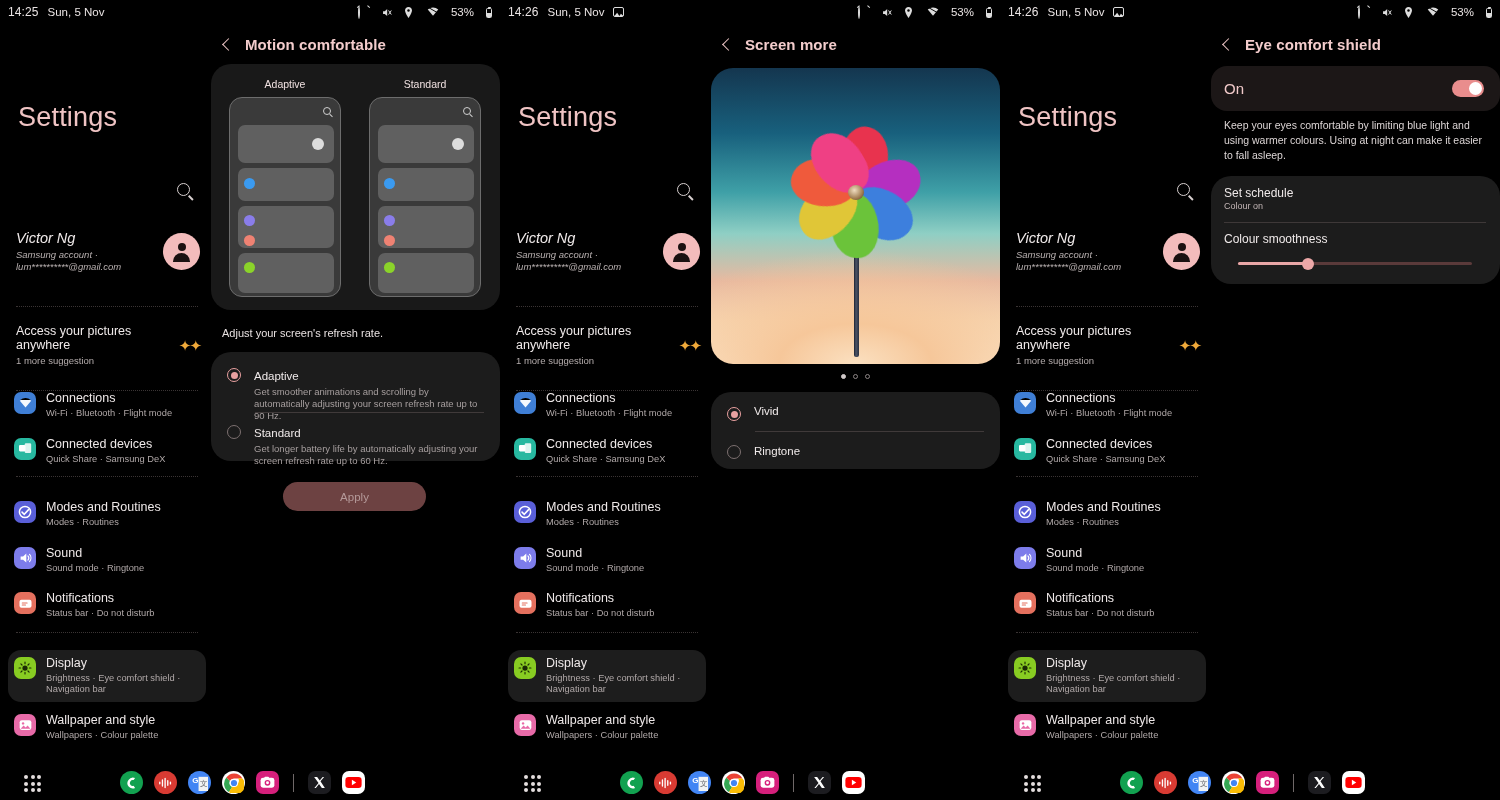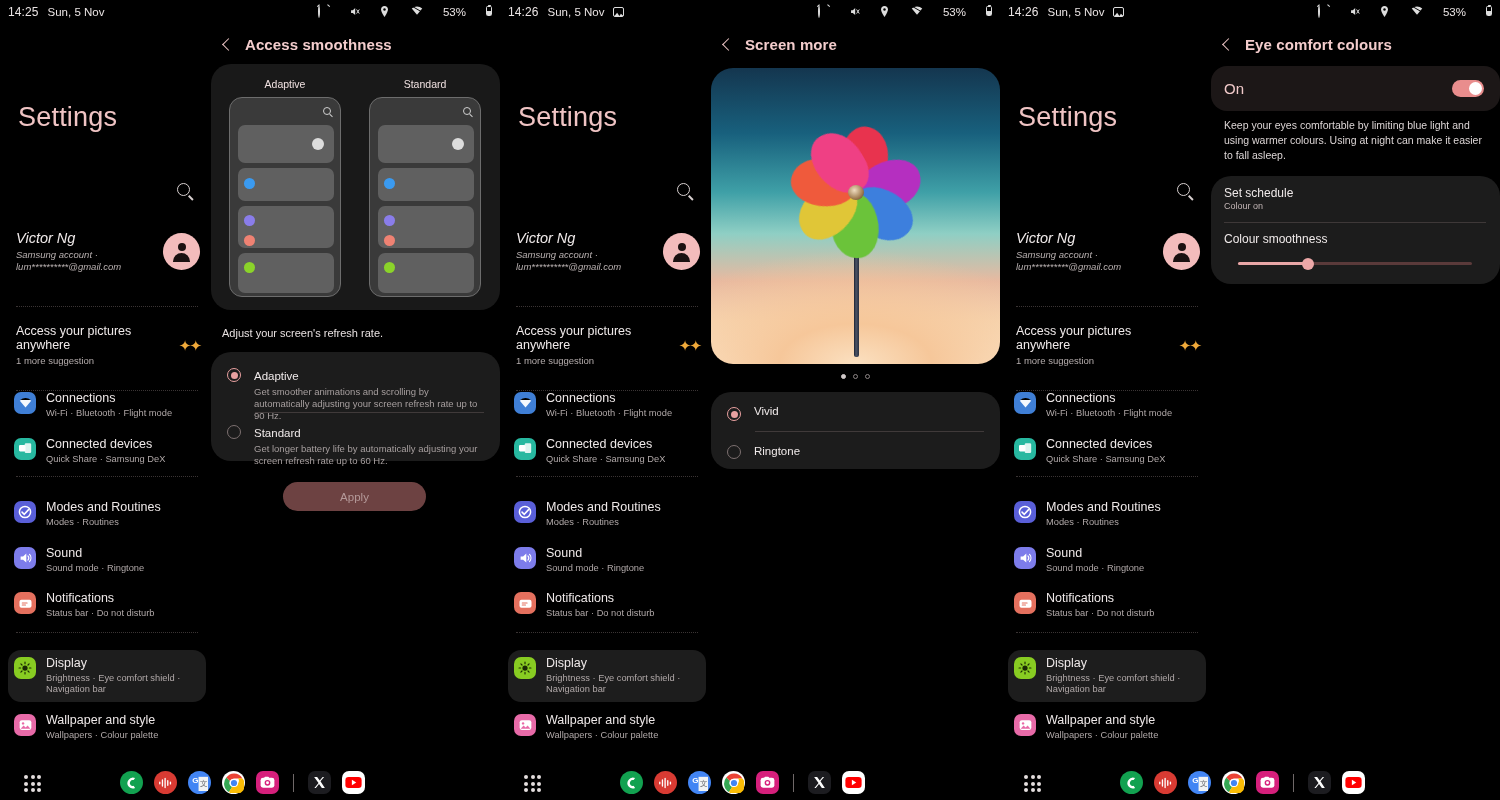--- a/index.html
+++ b/index.html
@@ -20,21 +20,21 @@
   
   .statusbar {
     position: absolute; top: 0; left: 0; width: 100%; height: 24px;
     display: flex; align-items: center; color: #e9e3e3; font-size: 11.5px;
     padding: 0 8px;
   }
   .sb-left { display: flex; align-items: center; gap: 9px; }
   .sb-time { font-size: 12px; letter-spacing: .1px; }
   .sb-date { font-size: 11.5px; }
   .sb-spacer { flex: 1; }
-  .sb-icons { display: flex; align-items: flex-start; gap: 20px; font-size: 10px; }
+  .sb-icons { display: flex; align-items: flex-end; gap: 12px; font-size: 10px; }
   .sb-icons .pct { font-size: 11.5px; margin-left: 1px; }
   .sb-ico { display: inline-block; width: 11px; height: 11px; position: relative; }
 
   .ic-alarm { border: 1.4px solid #ddd; border-radius: 50%; width: 9px; height: 9px; }
   .ic-alarm:before, .ic-alarm:after {
     content:""; position:absolute; width:3px; height:1.4px; background:#ddd; top:-1px;
   }
   .ic-alarm:before { left:-1px; transform: rotate(-40deg); }
   .ic-alarm:after  { right:-1px; transform: rotate(40deg); }
   .ic-batt {
@@ -343,21 +343,21 @@
               <div class="srow-sub">Wallpapers  ·  Colour palette</div>
             </span>
           </div>
           <div class="divider" style="top: 452px;"></div>
           <div class="divider" style="top: 608px;"></div>
         </div>
     </div>
 
     <div class="pane-header" style="left:224px">
       <span class="back-chevron"></span>
-      <span class="pane-title">Access smoothness</span>
+      <span class="pane-title">Motion comfortable</span>
     </div>
 
     <div class="card ms-card">
       <div class="ms-col" style="left:18px">
         <div class="ms-col-label">Adaptive</div>
         <div class="phone">
           <span class="pm"></span>
           <span class="tile" style="top:27px;height:38px"></span>
           <span class="dot" style="right:16px;top:40px;width:12px;height:12px;background:#dcdcdc"></span>
           <span class="tile" style="top:70px;height:33px"></span>
@@ -876,21 +876,21 @@
               <div class="srow-sub">Wallpapers  ·  Colour palette</div>
             </span>
           </div>
           <div class="divider" style="top: 452px;"></div>
           <div class="divider" style="top: 608px;"></div>
         </div>
     </div>
 
     <div class="pane-header" style="left:224px">
       <span class="back-chevron"></span>
-      <span class="pane-title">Eye comfort colours</span>
+      <span class="pane-title">Eye comfort shield</span>
     </div>
 
     <div class="card ecs-toggle-card" style="left:211px"></div>
     <div class="ecs-on" style="left:224px">On</div>
     <div class="toggle" style="left:452px">
       <span class="toggle-knob"></span>
     </div>
     <div class="ecs-desc" style="left:224px">Keep your eyes comfortable by limiting blue light and using warmer colours. Using at night can make it easier to fall asleep.</div>
 
     <div class="card ecs-card" style="left:211px"></div>

